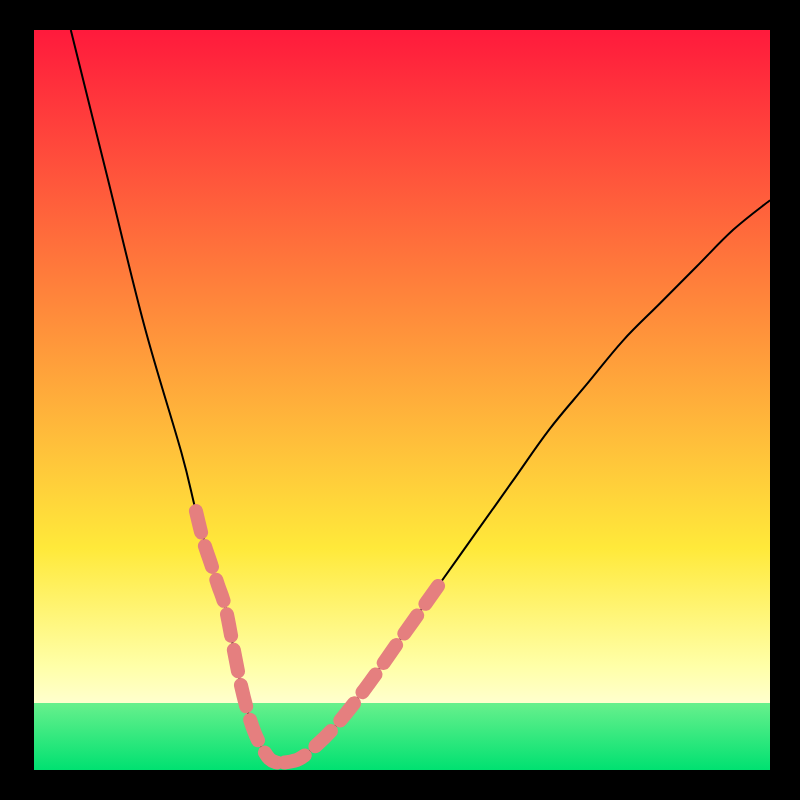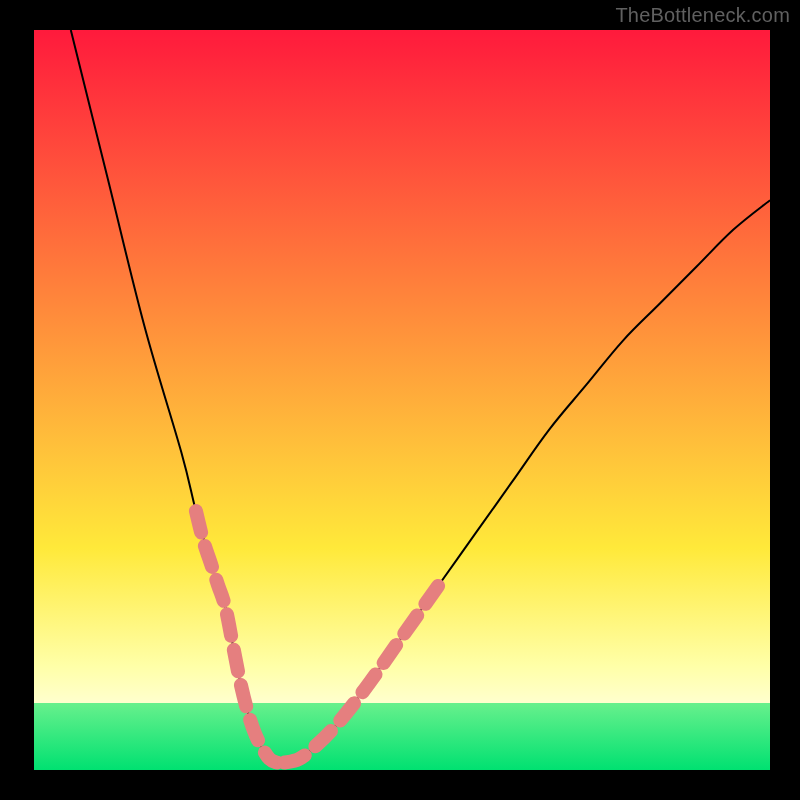--- a/index.html
+++ b/index.html
@@ -36,21 +36,20 @@
   }
   .plot-area svg {
     display: block;
   }
 </style>
 </head>
 <body>
 
 <div class="stage">
 
-  <div class="watermark">TheBottleneck.com</div>
 
   <div class="plot-area">
     <svg id="chart-svg" width="736" height="740" viewBox="0 0 736 740" preserveAspectRatio="none">
       <defs>
         <linearGradient id="bg-grad" x1="0" y1="0" x2="0" y2="1">
 
         <stop offset="0%" stop-color="#ff1a3c"></stop>
             <stop offset="70%" stop-color="#ffe93a"></stop>
             <stop offset="70%" stop-color="#ffe93a"></stop>
             <stop offset="86%" stop-color="#ffffa8"></stop>

